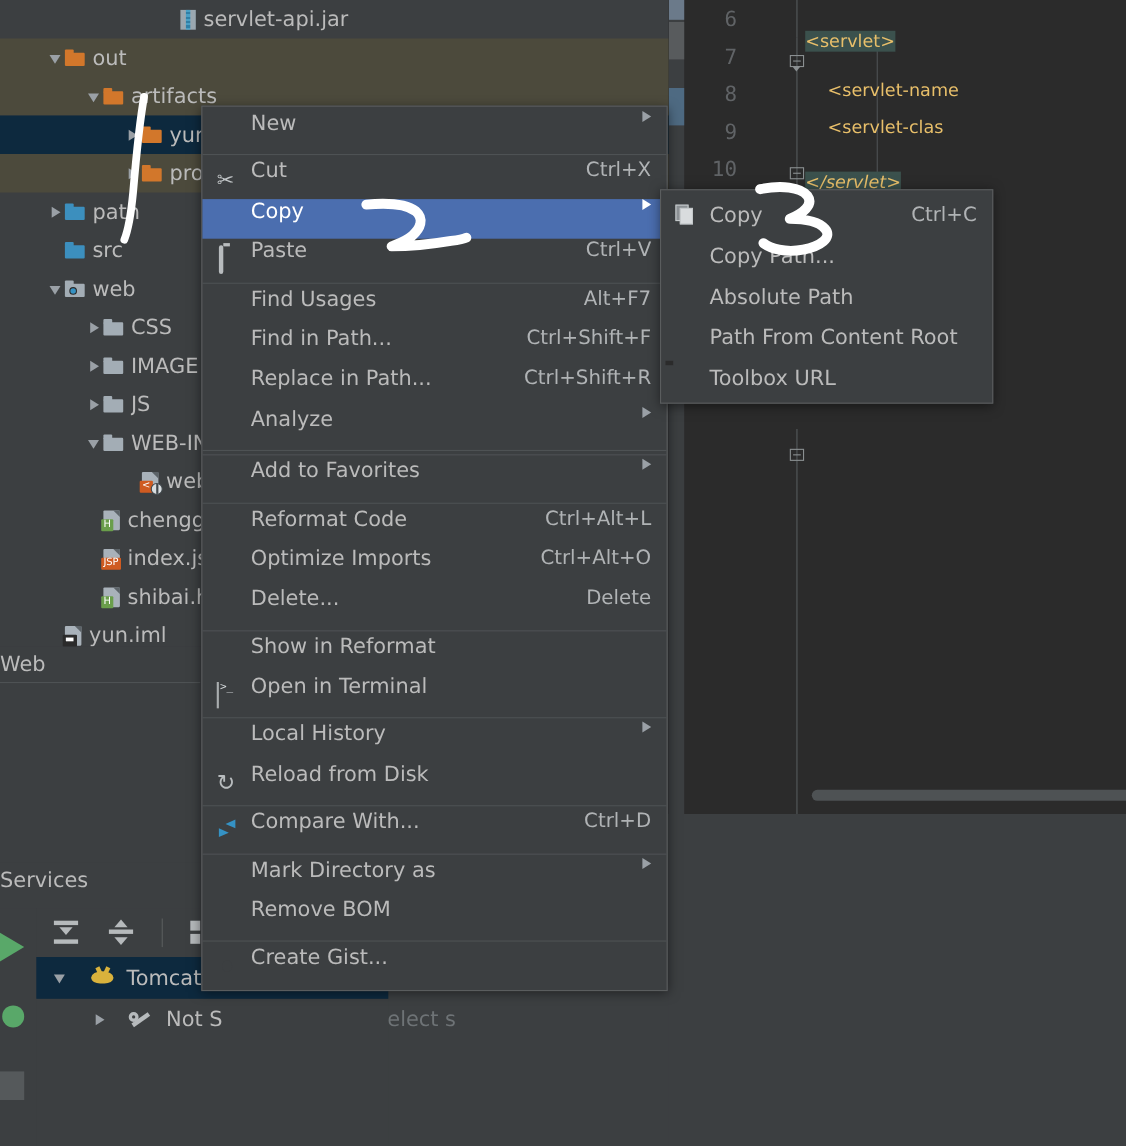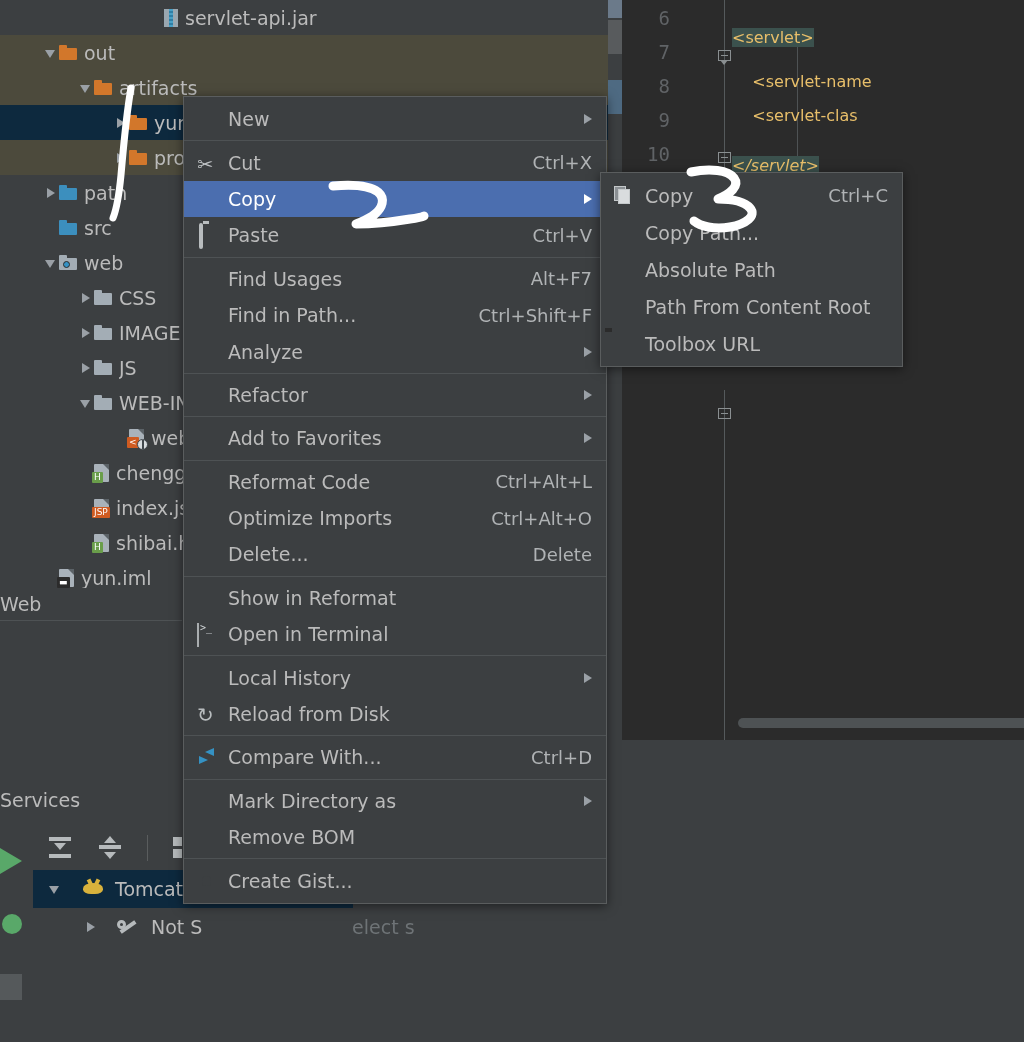--- a/index.html
+++ b/index.html
@@ -203,21 +203,21 @@
   }
 
   
   .ctx-menu {
     position: absolute; left: 183px; top: 96px; width: 424px;
     background: #3c3f41; border: 1px solid #5a5d5e;
     box-shadow: 0 2px 10px rgba(0,0,0,.5);
     padding: 4px 0 4px 0;
   }
   .ctx-item {
-    position: relative; height: 36.4px; display: flex; align-items: center;
+    position: relative; height: 36.4px; display: flex; 
     color: #bbbbbb; font-size: 19px; padding-left: 44px; padding-right: 14px;
   }
   .ctx-item.highlight { background: #4b6eaf; color: #ffffff; }
   .ctx-shortcut { margin-left: auto; color: #b0b3b5; font-size: 18px; }
   .ctx-sep { height: 1px; background: #4e5254; margin: 3px 0; }
   .submenu-arrow {
     margin-left: auto; width: 0; height: 0;
     border-left: 8px solid #9aa0a6; border-top: 5px solid transparent;
     border-bottom: 5px solid transparent;
   }
@@ -563,28 +563,28 @@
         <div class="ctx-sep"></div>
         <div class="ctx-item">
           <span>Find Usages</span>
           <span class="ctx-shortcut">Alt+F7</span>
         </div>
         <div class="ctx-item">
           <span>Find in Path...</span>
           <span class="ctx-shortcut">Ctrl+Shift+F</span>
         </div>
         <div class="ctx-item">
+          <span>Replace in Path...</span>
+          <span class="ctx-shortcut">Ctrl+Shift+R</span>
+        </div>
+        <div class="ctx-item">
           <span>Analyze</span>
           <span class="submenu-arrow"></span>
         </div>
         <div class="ctx-sep"></div>
-        <div class="ctx-item">
-          <span>Refactor</span>
-          <span class="submenu-arrow"></span>
-        </div>
         <div class="ctx-sep"></div>
         <div class="ctx-item">
           <span>Add to Favorites</span>
           <span class="submenu-arrow"></span>
         </div>
         <div class="ctx-sep"></div>
         <div class="ctx-item">
           <span>Reformat Code</span>
           <span class="ctx-shortcut">Ctrl+Alt+L</span>
         </div>

